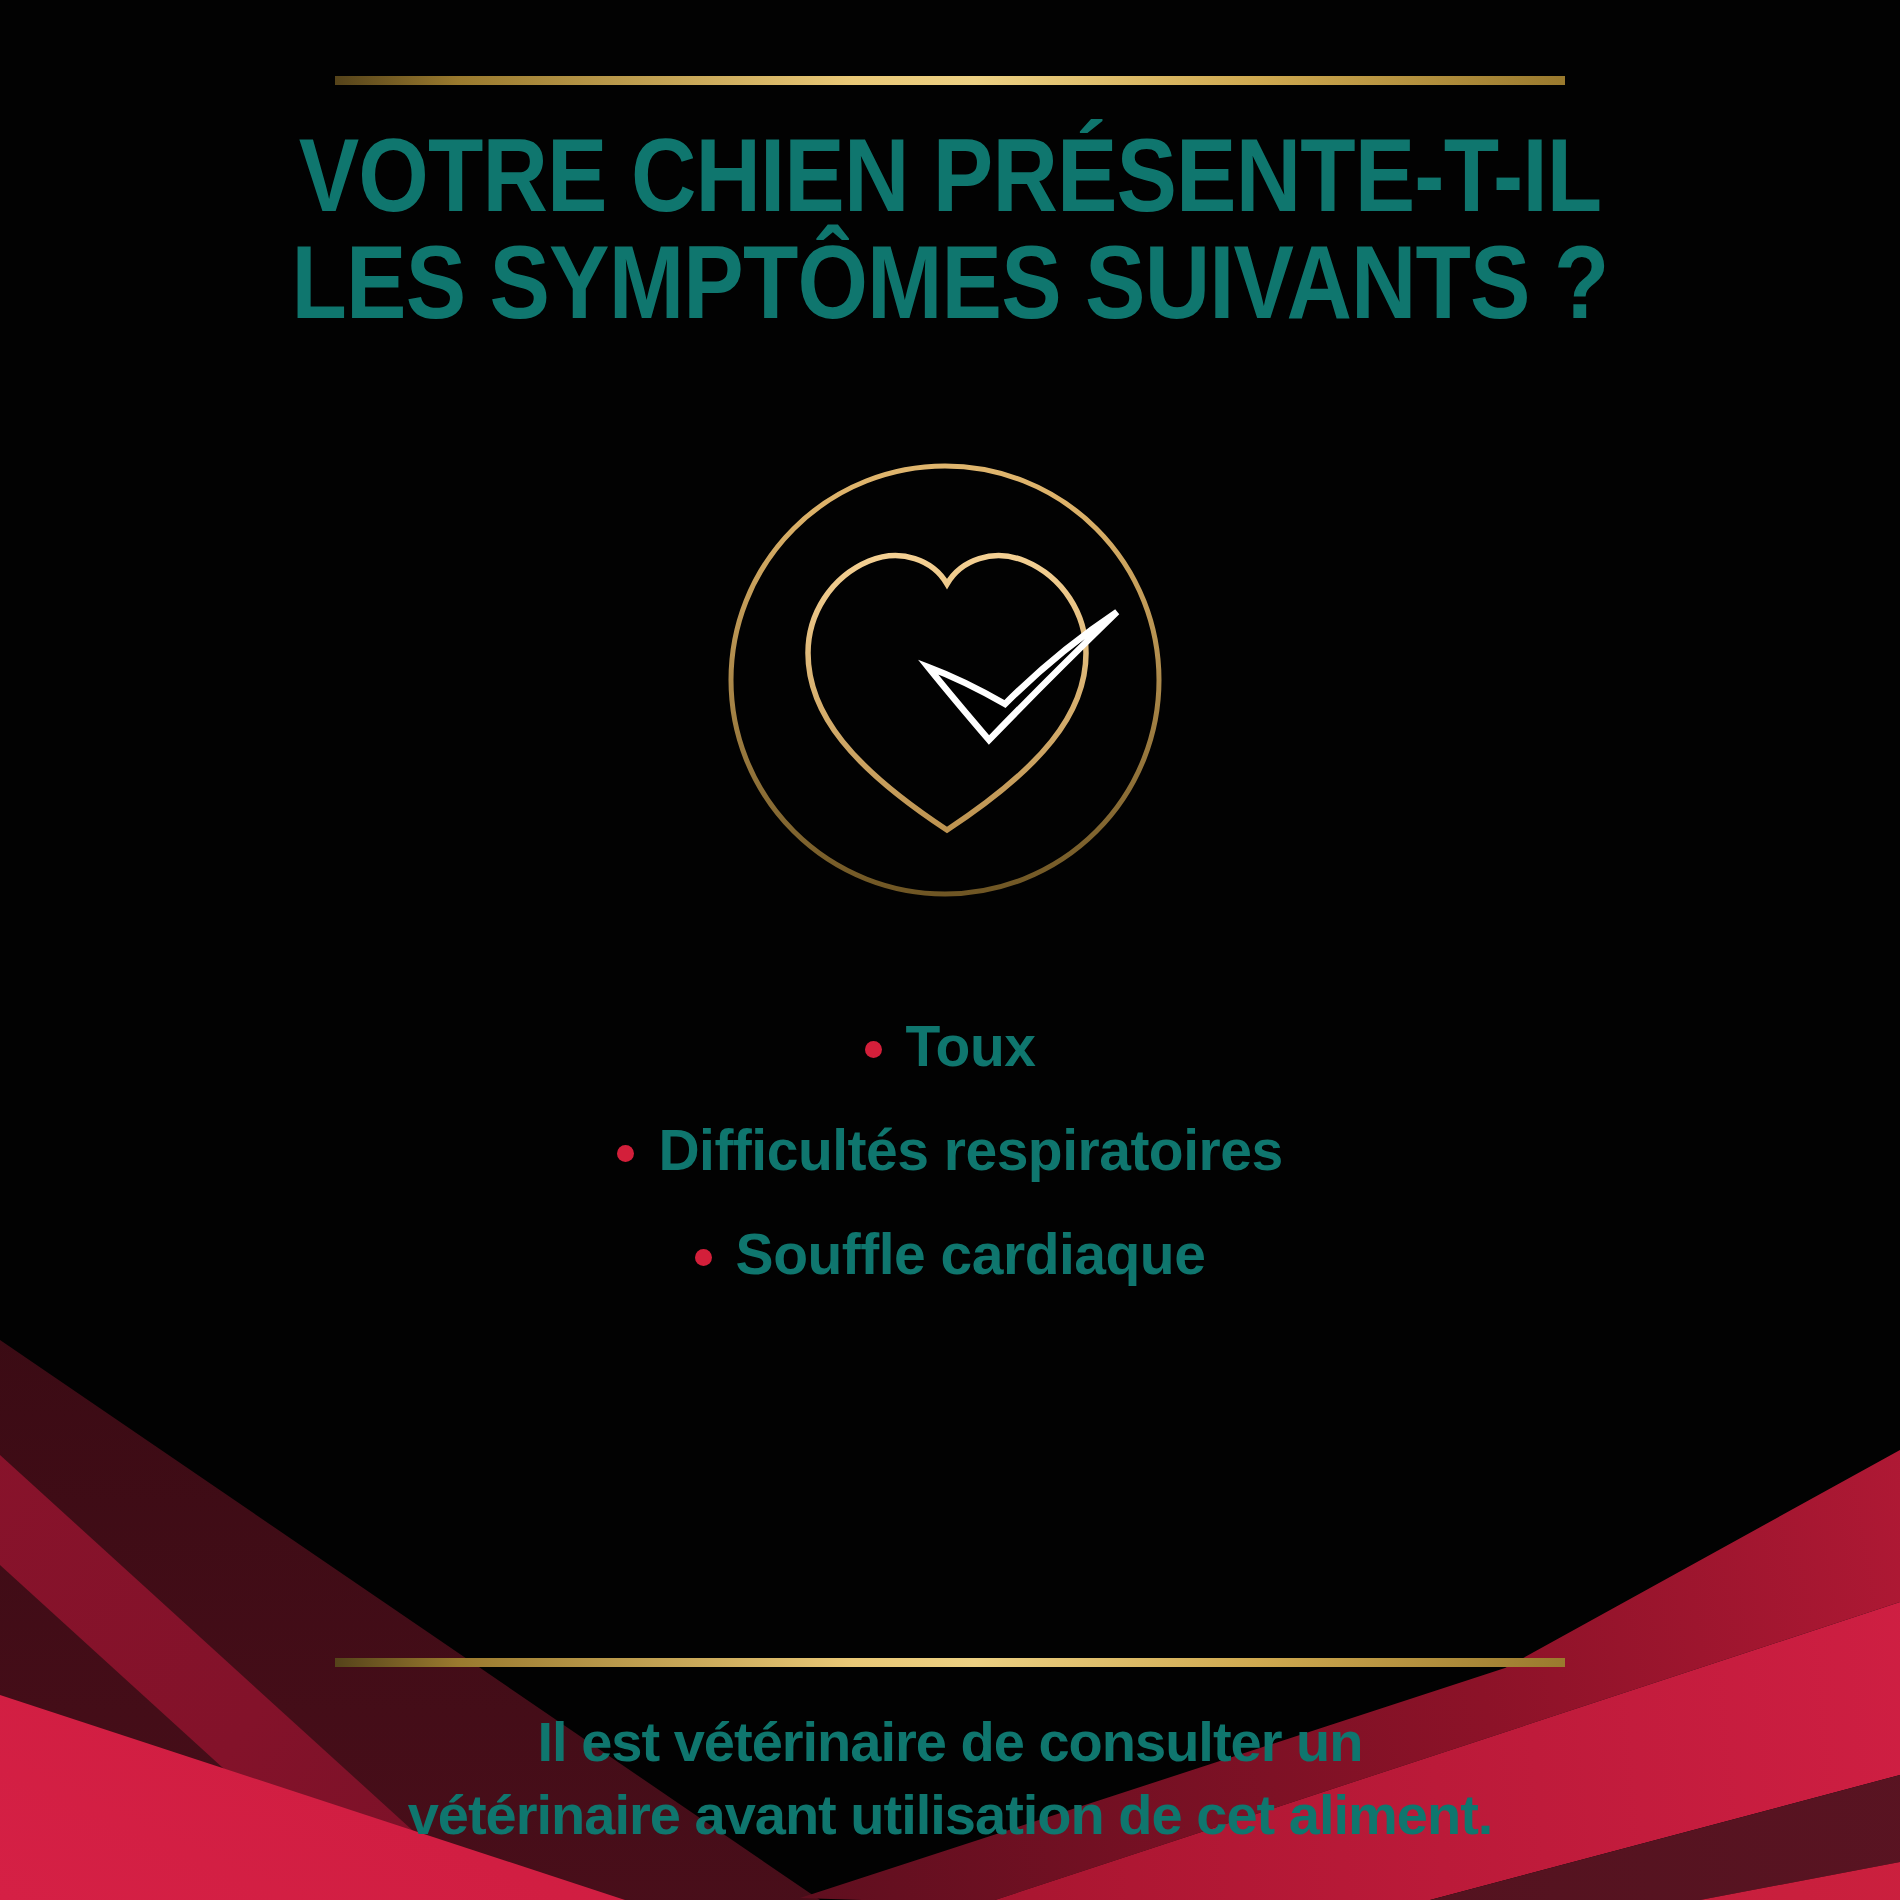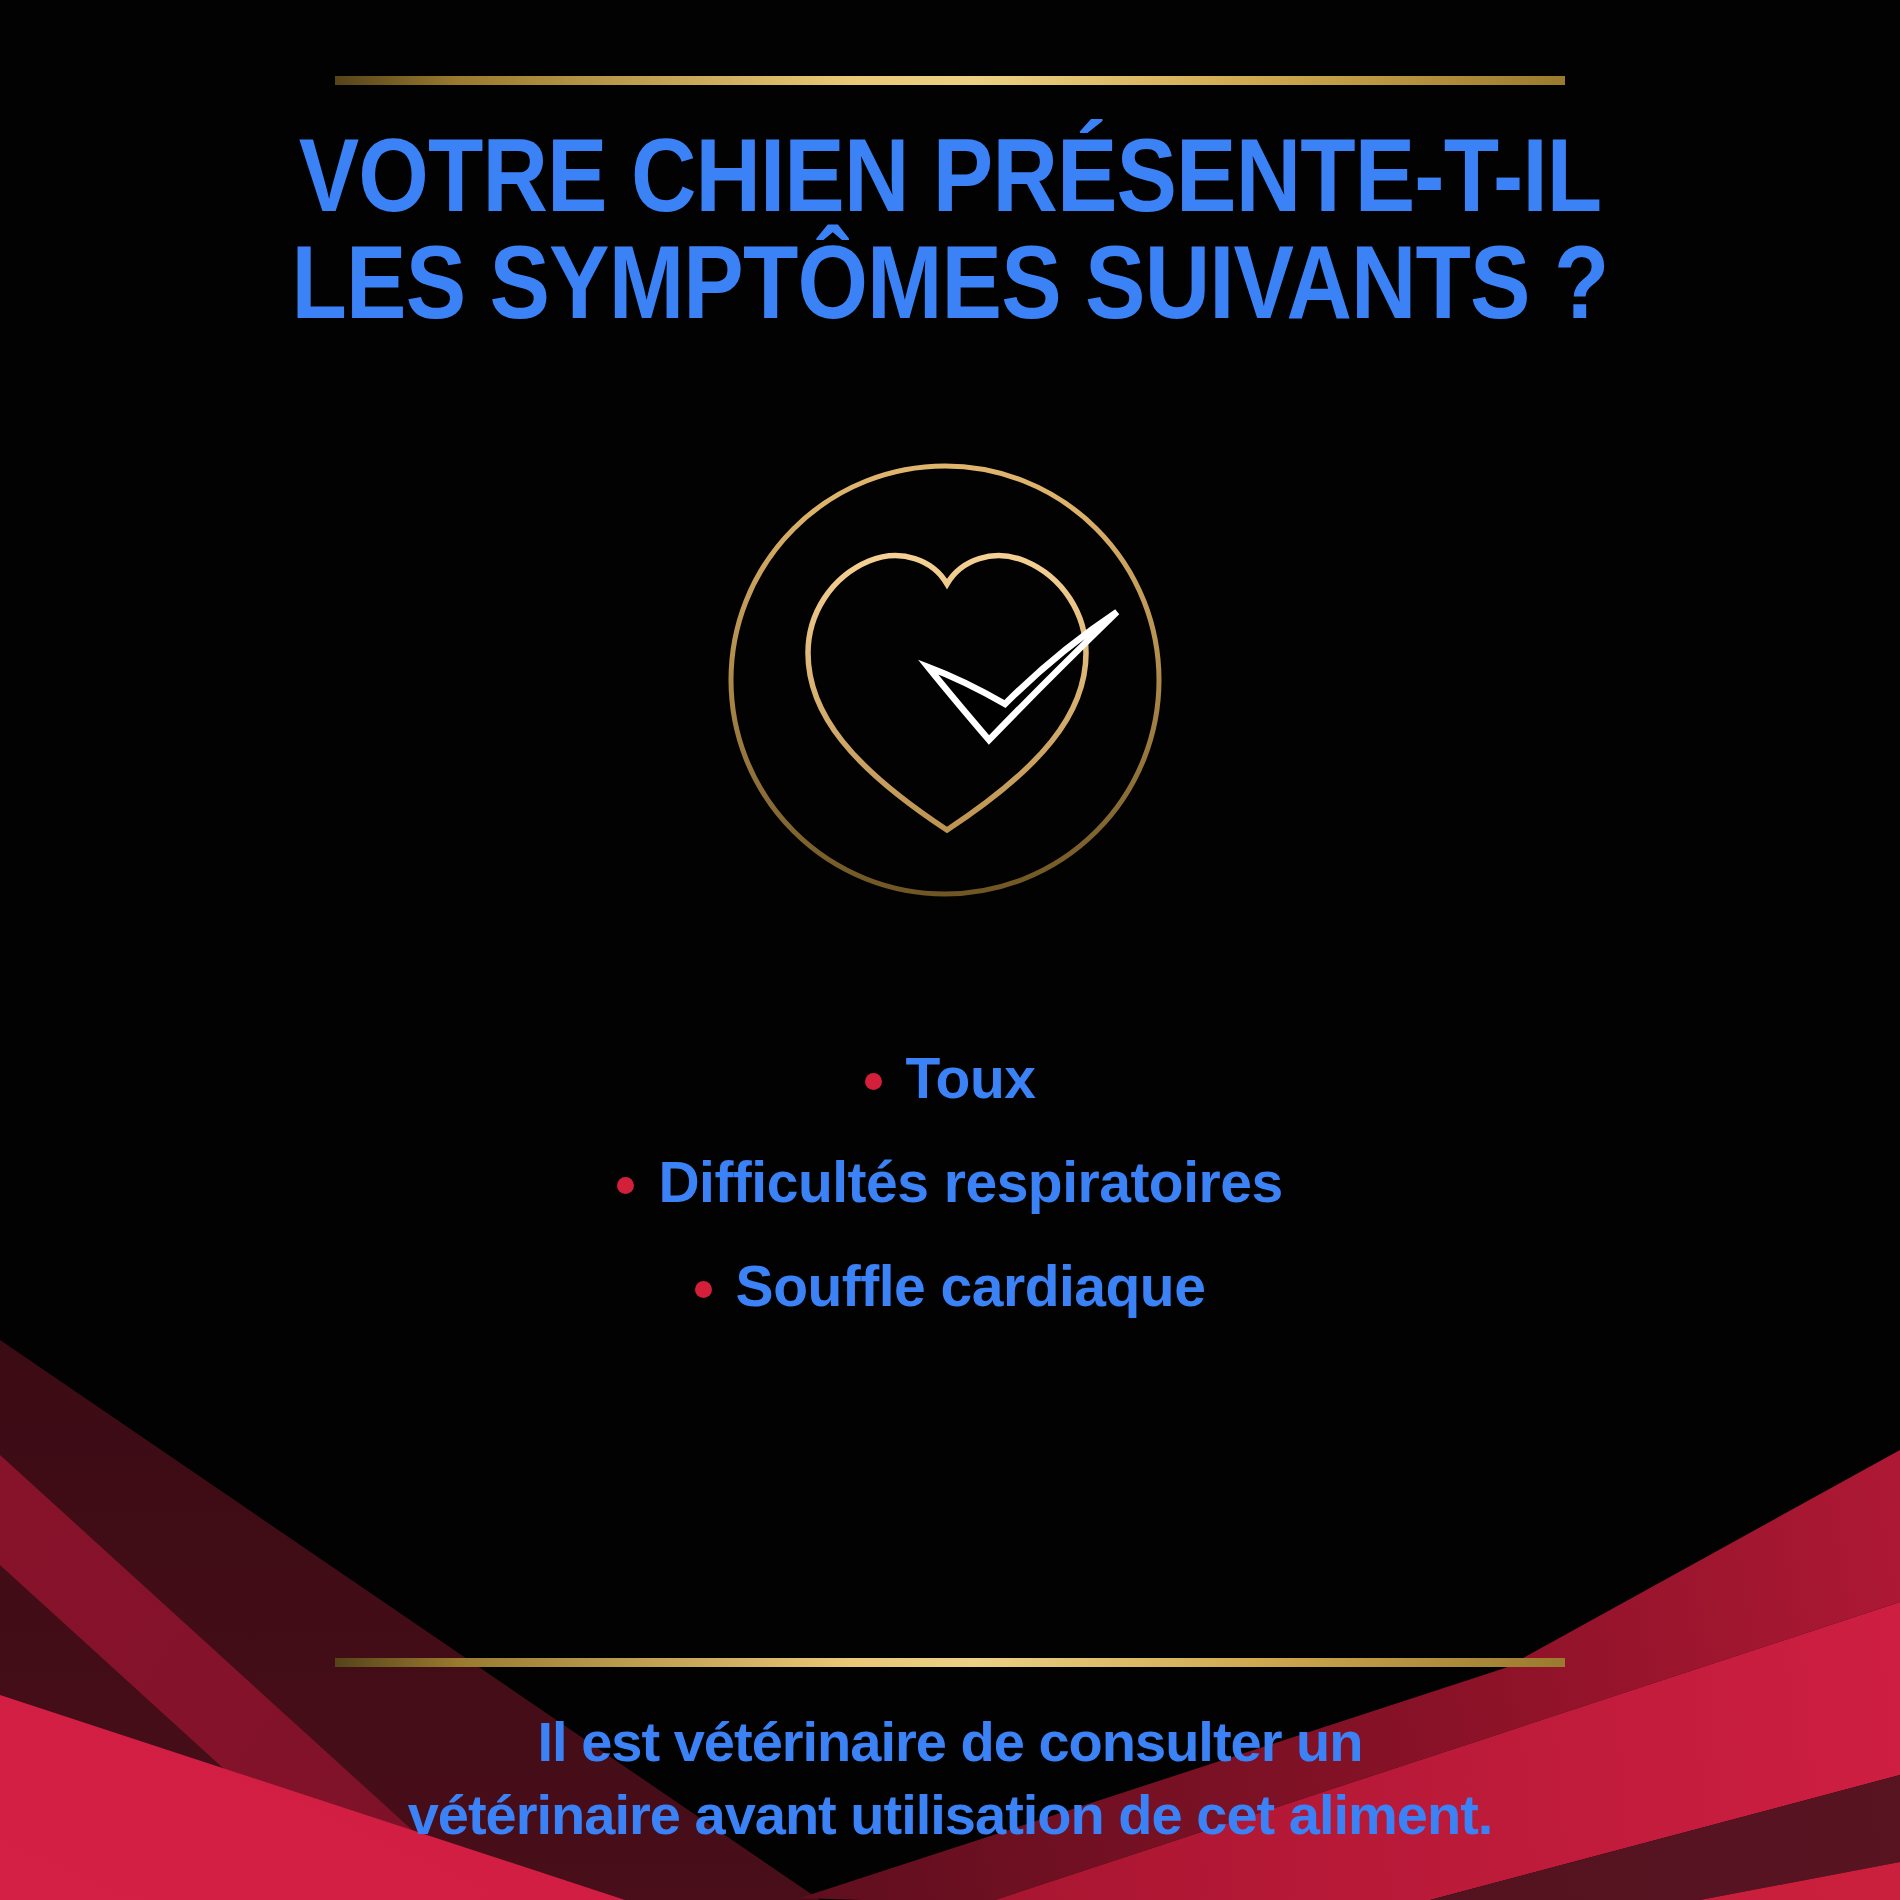--- a/index.html
+++ b/index.html
@@ -2,21 +2,21 @@
 <html><head>
 <meta charset="utf-8">
 <style>
   html,body{margin:0;padding:0;background:#000;}
   .canvas{
     position:relative;
     width:1900px;height:1900px;
     background:#020202;
     overflow:hidden;
     font-family:"Liberation Sans","DejaVu Sans",sans-serif;
-    color:#3b82f6;
+    color:#0f766e;
   }
   
   .gold-line{
     position:absolute;left:335px;width:1230px;height:9px;z-index:3;
     background:linear-gradient(90deg,#55431a 0%,#9a7a2e 10%,#e9c877 42%,#ecd083 52%,#cfa950 75%,#9a7a2e 100%);
   }
   .gold-line.top{top:76px;}
   .gold-line.bottom{top:1658px;}
   
   .title{
@@ -24,21 +24,21 @@
     text-align:center;font-weight:700;font-size:103px;line-height:107px;
     letter-spacing:-1px;transform:scaleX(0.88);transform-origin:50% 50%;
     white-space:nowrap;
   }
   
   .badge{
     position:absolute;left:705px;top:440px;width:480px;height:480px;z-index:4;
   }
   
   .symptoms{
-    position:absolute;top:1026px;left:0;width:1900px;z-index:4;
+    position:absolute;top:994px;left:0;width:1900px;z-index:4;
   }
   .symptom-row{
     height:104px;display:flex;align-items:center;justify-content:center;
     font-size:57px;font-weight:700;letter-spacing:-0.5px;
   }
   .bullet{
     width:17px;height:17px;border-radius:50%;
     margin-right:24px;flex:0 0 auto;margin-top:6px;
   }
   

